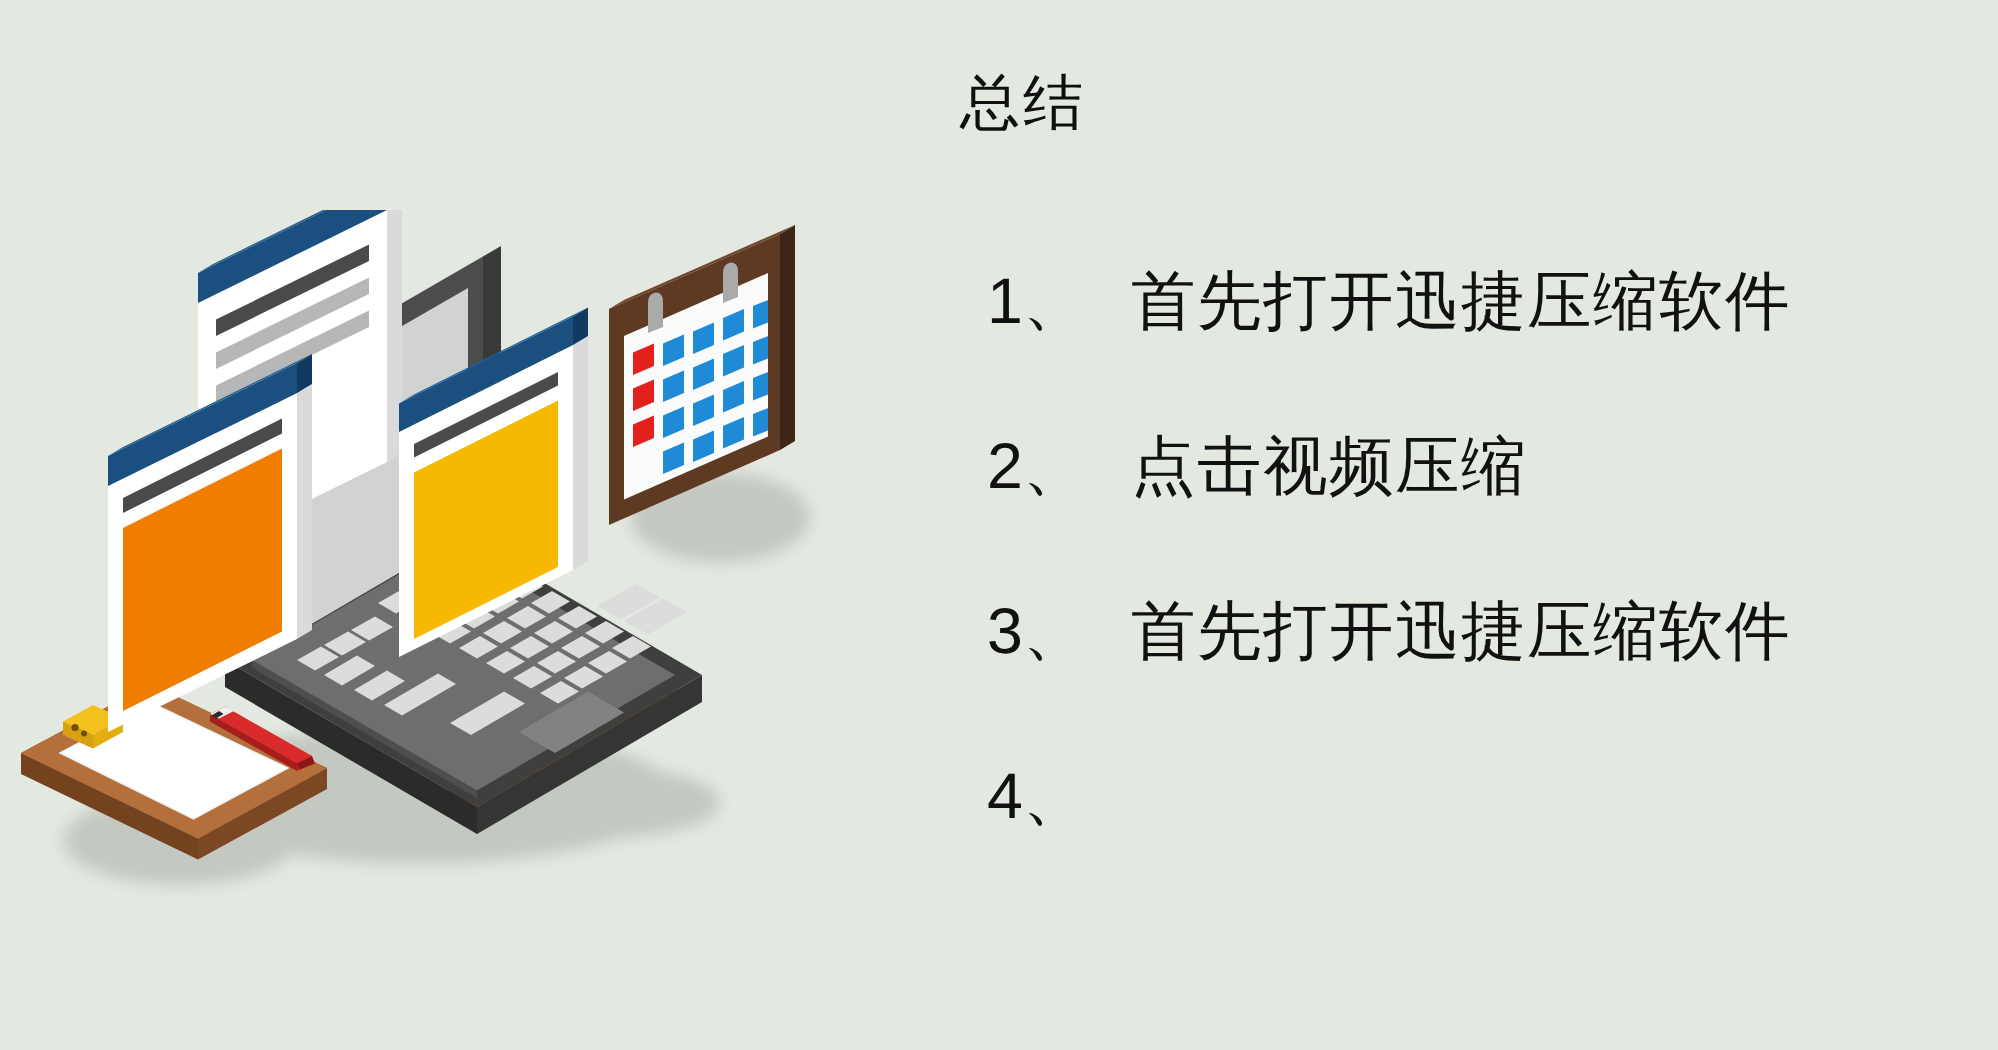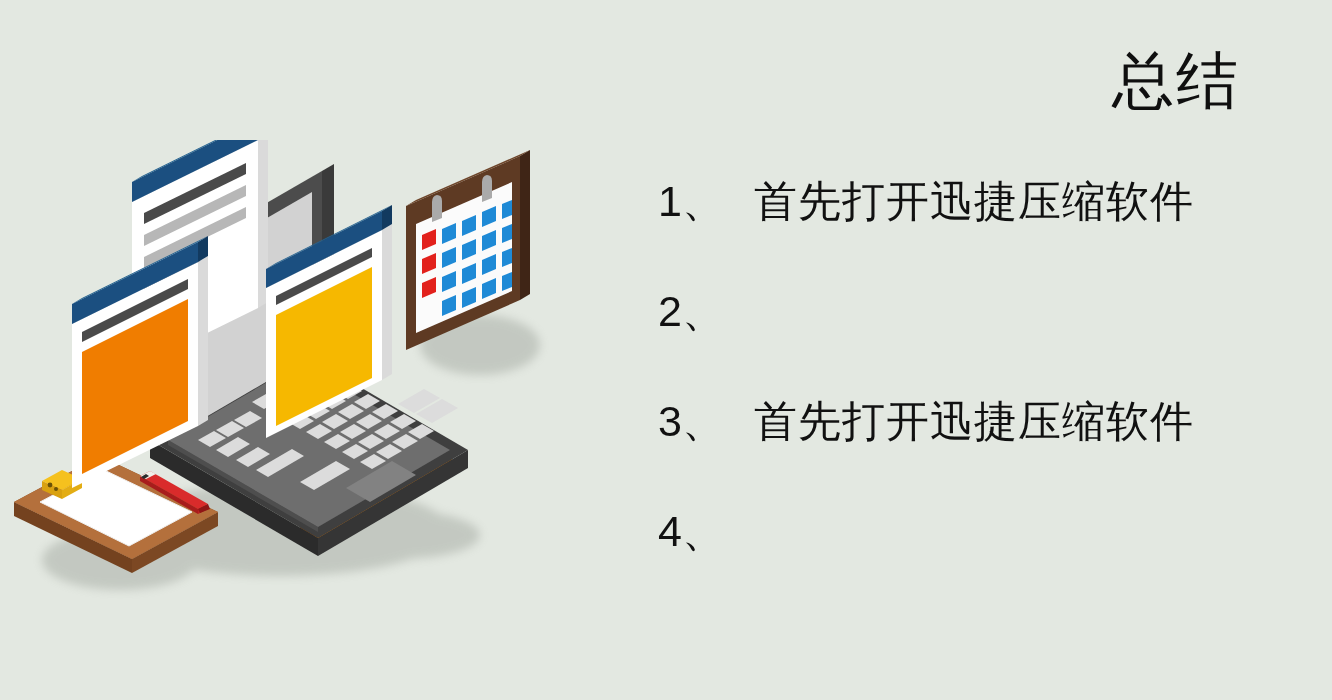--- a/index.html
+++ b/index.html
@@ -40,22 +40,22 @@
     left: 640px;
     top: 0px;
     width: 692px;
     height: 700px;
   }
   .page-title {
     position: absolute;
     left: 0;
     top: 48px;
     width: 600px;
-    text-align: right;
-    font-size: 62px;
+    text-align: left;
+    font-size: 40px;
     line-height: 1.05;
     color: #0f0f0f;
     font-weight: 400;
     letter-spacing: 2px;
   }
   .step-list {
     position: absolute;
     left: 18px;
     top: 178px;
     width: 670px;
@@ -316,20 +316,21 @@
 
     <div class="step-list">
 
       <div class="step-item">
         <span class="step-num">1、</span>
         <span class="step-text">首先打开迅捷压缩软件</span>
       </div>
 
       <div class="step-item">
         <span class="step-num">2、</span>
+        <span class="step-text">点击视频压缩</span>
       </div>
 
       <div class="step-item">
         <span class="step-num">3、</span>
         <span class="step-text">首先打开迅捷压缩软件</span>
       </div>
 
       <div class="step-item">
         <span class="step-num">4、</span>
       </div>

